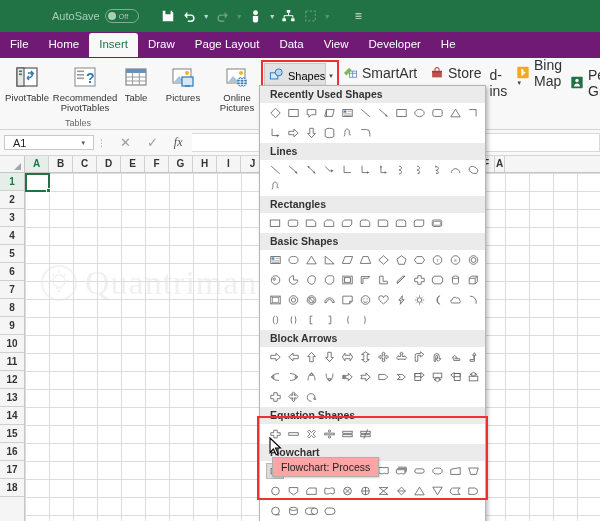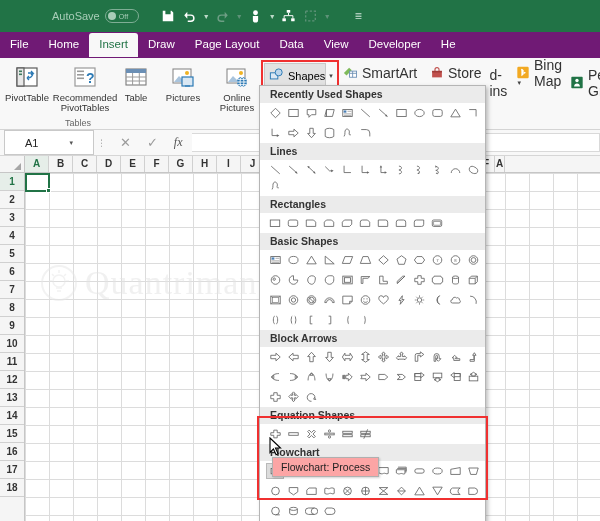--- a/index.html
+++ b/index.html
@@ -77,22 +77,22 @@
     background:#e2e2e2; border:1px solid #c8c8c8;
     padding:2px 6px 2px 4px; height:26px;
     position:relative;
   }
   .redbox{ position:absolute; border:2px solid #f03030; pointer-events:none;}
 
   
   .fbar{ height:26px; background:#f8f8f8; display:flex; align-items:center;
     border-bottom:1px solid #d6d6d6; }
   .namebox{
-    width:90px;height:25px;margin-left:4px;background:#fff;border:1px solid #c9c9c9;
-    display:flex;align-items:center;padding:0 20px; font-size:11px; color:#222;
+    width:90px;height:15px;margin-left:4px;background:#fff;border:1px solid #c9c9c9;
+    display:flex;align-items:center;padding:0 8px; font-size:11px; color:#222;
   }
   .namebox .nb-caret{ margin-left:auto; color:#555; font-size:7px;}
   .fbdots{ width:16px; text-align:center; color:#999; font-size:9px; letter-spacing:1px;}
   .fbicons{ display:flex; align-items:center; gap:16px; padding:0 10px; color:#9b9b9b; }
   .fbicons .fx{ font-style:italic; font-family:"Liberation Serif",serif; color:#555; font-size:12px;}
   .finput{ flex:1; height:19px; background:#fff; border:1px solid #d9d9d9; border-left:none;}
 
   
   .gridwrap{ position:absolute; top:156px; left:0; right:0; bottom:0; background:#fff; overflow:hidden;}
   .colhead{ height:17px; display:flex; background:#f5f5f5; border-bottom:1px solid #c6c6c6;}

